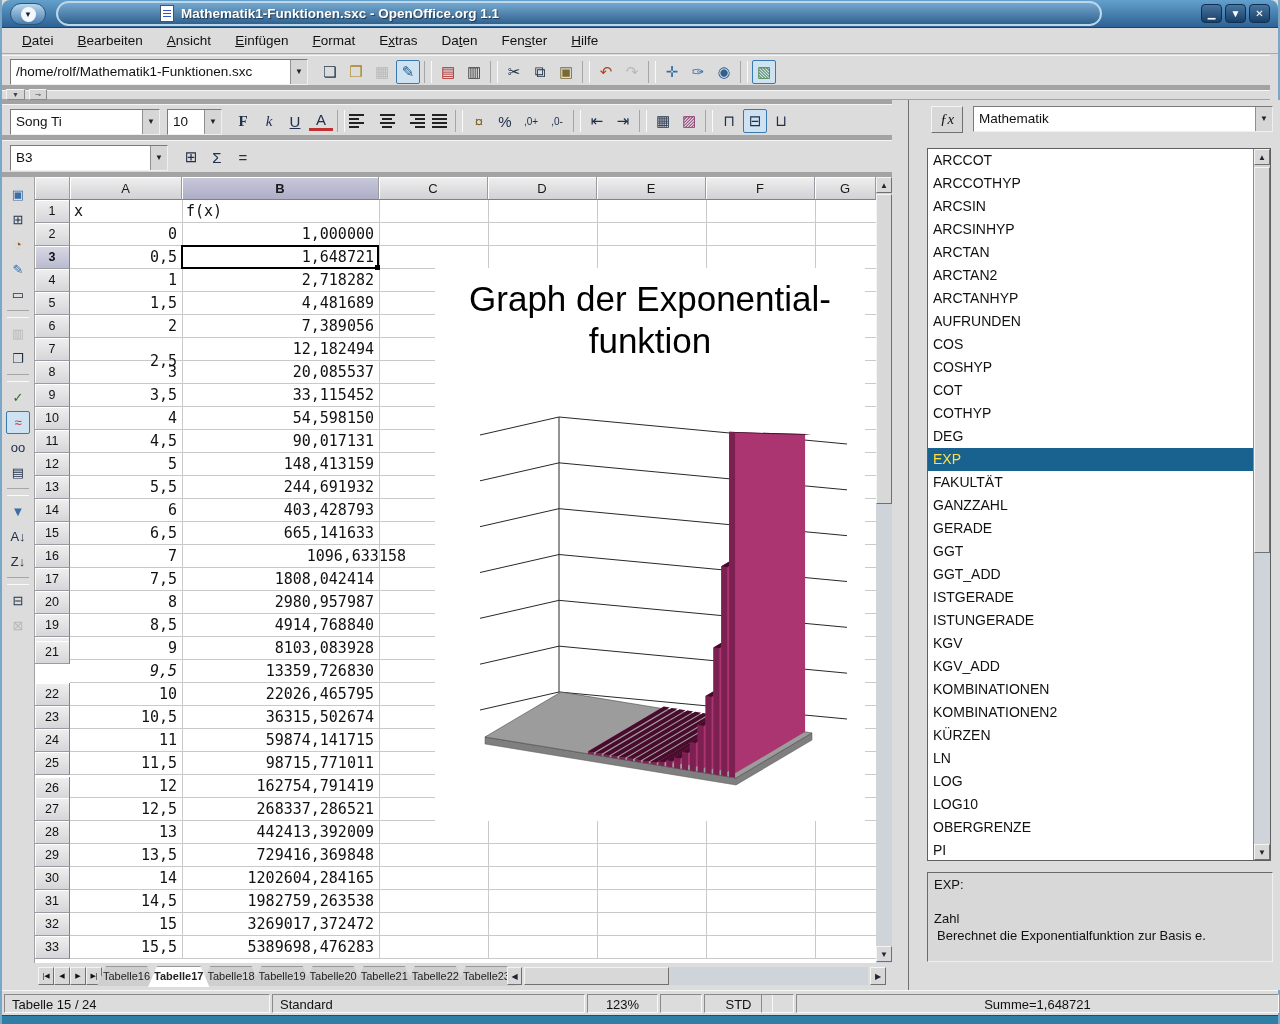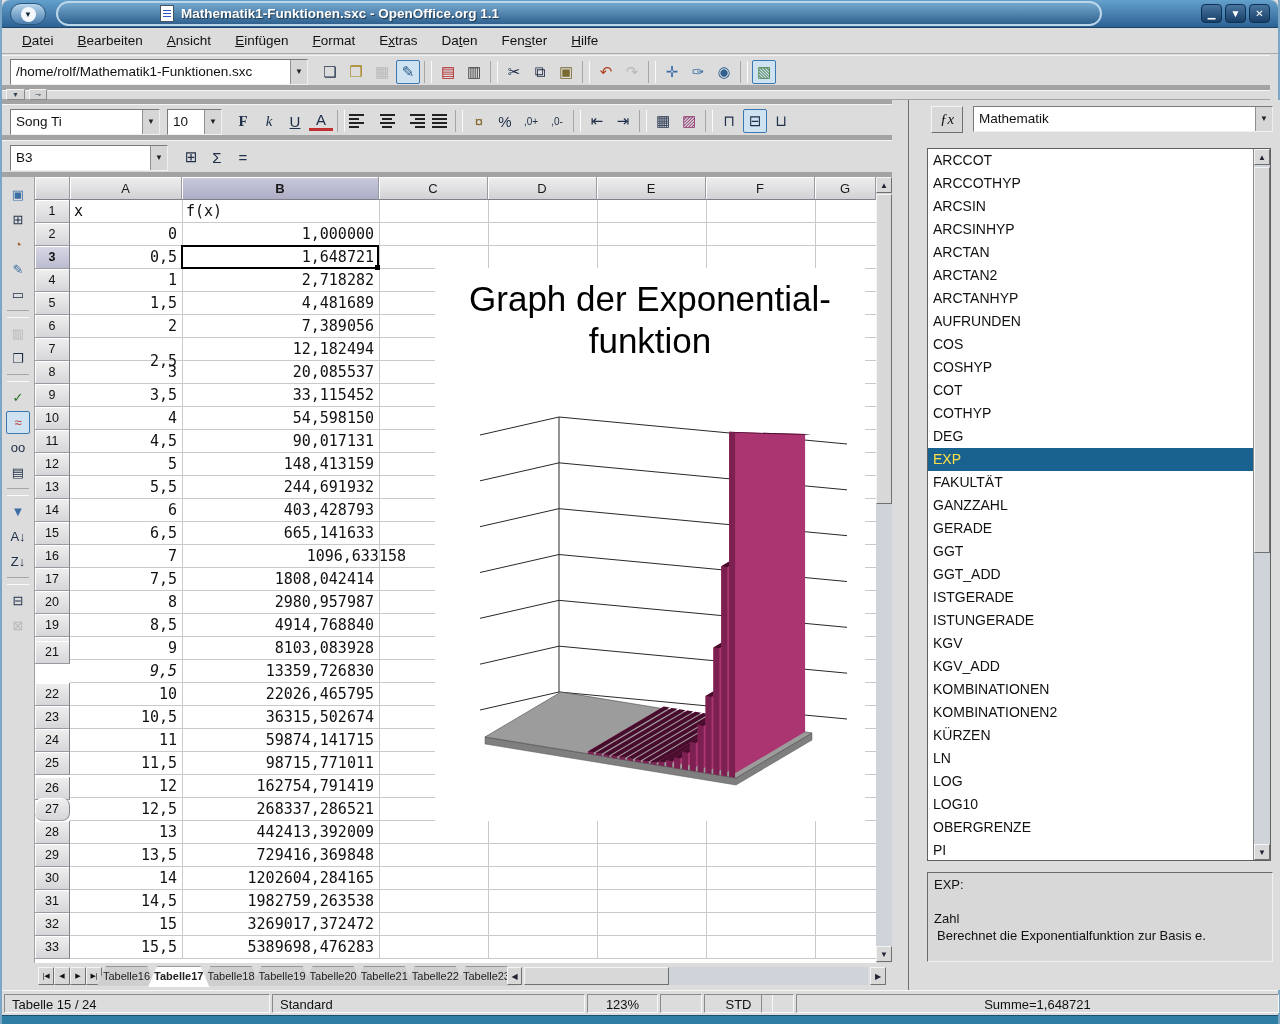--- a/index.html
+++ b/index.html
@@ -396,21 +396,21 @@
       <div class="rowh" style="top: 575px;">25</div>
       <div class="grow" style="top: 598px;">
         <div class="cell num" style="left: 0px; width: 112px;">12</div>
         <div class="cell num" style="left: 112px; width: 197px;">162754,791419</div>
       </div>
       <div class="rowh" style="top: 600px;">26</div>
       <div class="grow" style="top: 621px;">
         <div class="cell num" style="left: 0px; width: 112px;">12,5</div>
         <div class="cell num" style="left: 112px; width: 197px;">268337,286521</div>
       </div>
-      <div class="rowh" style="top: 621px; border-radius: 8px;">27</div>
+      <div class="rowh" style="top: 621px;">27</div>
       <div class="grow" style="top: 644px;">
         <div class="cell num" style="left: 0px; width: 112px;">13</div>
         <div class="cell num" style="left: 112px; width: 197px;">442413,392009</div>
       </div>
       <div class="rowh" style="top: 644px;">28</div>
       <div class="grow" style="top: 667px;">
         <div class="cell num" style="left: 0px; width: 112px;">13,5</div>
         <div class="cell num" style="left: 112px; width: 197px;">729416,369848</div>
       </div>
       <div class="rowh" style="top: 667px;">29</div>

